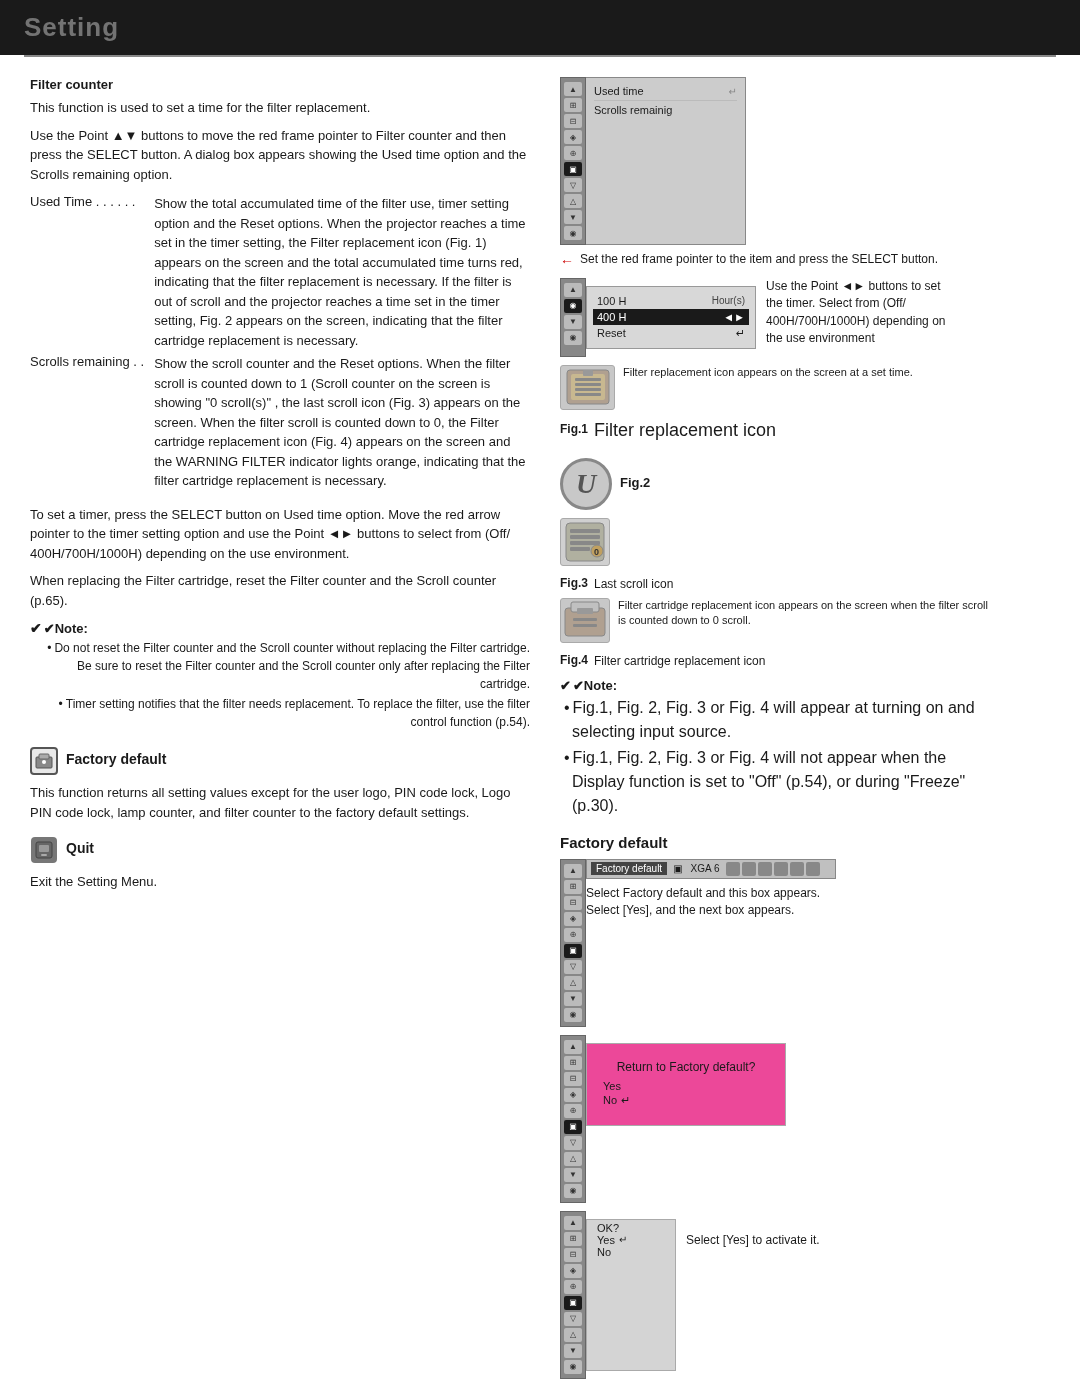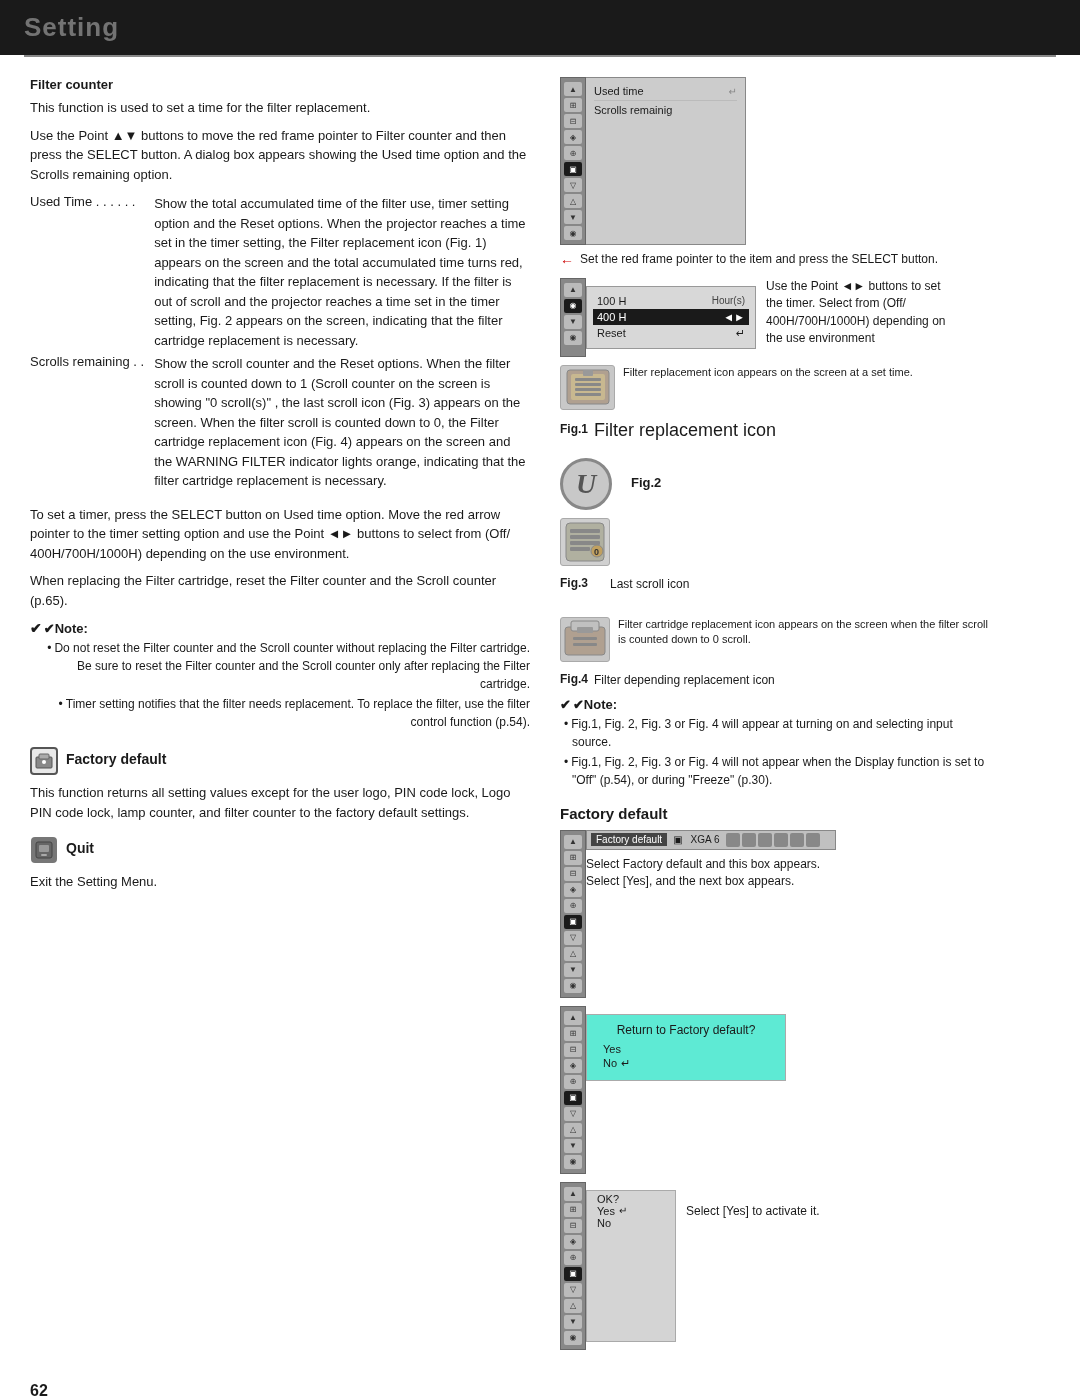--- a/index.html
+++ b/index.html
@@ -255,21 +255,21 @@
     .note-right-title {
       font-weight: bold;
       font-size: 13px;
       margin-bottom: 3px;
     }
     .note-right ul {
       list-style: none;
       padding-left: 4px;
     }
     .note-right ul li {
-      font-size: 12px;
+      font-size: 16px;
       line-height: 1.5;
       margin-bottom: 2px;
       padding-left: 8px;
       text-indent: -8px;
     }
     .note-right ul li::before {
       content: "•";
       margin-right: 3px;
     }
 
@@ -300,23 +300,23 @@
       gap: 2px;
     }
     .menu-icon-sq {
       width: 14px;
       height: 14px;
       background: #888;
       border-radius: 2px;
     }
 
     .confirm-panel {
-      background: #5eead4;
+      background: #ec4899;
       border: 1px solid #aaa;
-      padding: 8px 16px;
+      padding: 16px 16px;
       margin: 8px 0;
       display: inline-block;
       min-width: 200px;
     }
     .confirm-title {
       font-size: 12px;
       text-align: center;
       margin-bottom: 6px;
     }
     .confirm-option {
@@ -567,39 +567,39 @@
     </div>
     <div style="display:flex; align-items:center; gap:6px; margin-bottom:17px;">
       <span class="figure-label">Fig.1</span>
       <span style="font-size:18px;">Filter replacement icon</span>
     </div>
 
     <div style="display:flex; align-items:center; gap:8px; margin-bottom:4px;">
       <div class="fig2-circle">
         <span class="fig2-u" style="font-size:28px; font-weight:bold; color:#555; font-family:serif;">U</span>
       </div>
-      <span class="figure-label" style="font-size:13px;margin-left:11px;">Fig.2</span>
+      <span class="figure-label" style="font-size:13px;">Fig.2</span>
     </div>
 
     <div class="fig-inline" style="margin-top:8px;">
       <div class="fig-img">
         <div class="scroll-icon-box">
           <svg width="42" height="42" viewBox="0 0 42 42">
             <rect x="2" y="2" width="38" height="38" rx="4" fill="#b0b0a0" stroke="#888" stroke-width="1"></rect>
             <rect x="6" y="8" width="30" height="4" rx="1" fill="#888"></rect>
             <rect x="6" y="14" width="30" height="4" rx="1" fill="#888"></rect>
             <rect x="6" y="20" width="30" height="4" rx="1" fill="#888"></rect>
             <rect x="6" y="26" width="20" height="4" rx="1" fill="#888"></rect>
             <circle cx="33" cy="30" r="6" fill="#c0a060" stroke="#888" stroke-width="1"></circle>
             <text x="30" y="34" font-size="9" fill="#333" font-weight="bold">0</text>
           </svg>
         </div>
       </div>
     </div>
-    <div style="display:flex; align-items:center; gap:22px; margin-bottom:24px;">
+    <div style="display:flex; align-items:center; gap:6px; margin-bottom:5px;">
       <span class="figure-label">Fig.3</span>
       <span style="font-size:12px;">Last scroll icon</span>
     </div>
 
     <div class="fig-inline">
       <div class="fig-img">
         <div class="cartridge-icon-box">
           <svg width="44" height="40" viewBox="0 0 44 40">
             <rect x="2" y="8" width="40" height="28" rx="3" fill="#b0a090" stroke="#888" stroke-width="1"></rect>
             <rect x="8" y="2" width="28" height="10" rx="2" fill="#c0c0c0" stroke="#888" stroke-width="1"></rect>
@@ -608,21 +608,21 @@
             <rect x="14" y="8" width="16" height="6" rx="1" fill="#999"></rect>
           </svg>
         </div>
       </div>
       <div>
         <div class="fig-desc">Filter cartridge replacement icon appears on the screen when the filter scroll is counted down to 0 scroll.</div>
       </div>
     </div>
     <div style="display:flex; align-items:center; gap:6px; margin-bottom:8px;">
       <span class="figure-label">Fig.4</span>
-      <span style="font-size:12px;">Filter depending replacement icon</span>
+      <span style="font-size:12px;">Filter cartridge replacement icon</span>
     </div>
 
     <div class="note-right">
       <div class="note-right-title">
         <span>✔</span><span style="margin-left:2px;">✔Note:</span>
       </div>
       <ul>
         <li>Fig.1, Fig. 2, Fig. 3 or Fig. 4 will appear at turning on and selecting input source.</li>
         <li>Fig.1, Fig. 2, Fig. 3 or Fig. 4 will not appear when the Display function is set to "Off" (p.54), or during "Freeze" (p.30).</li>
       </ul>

